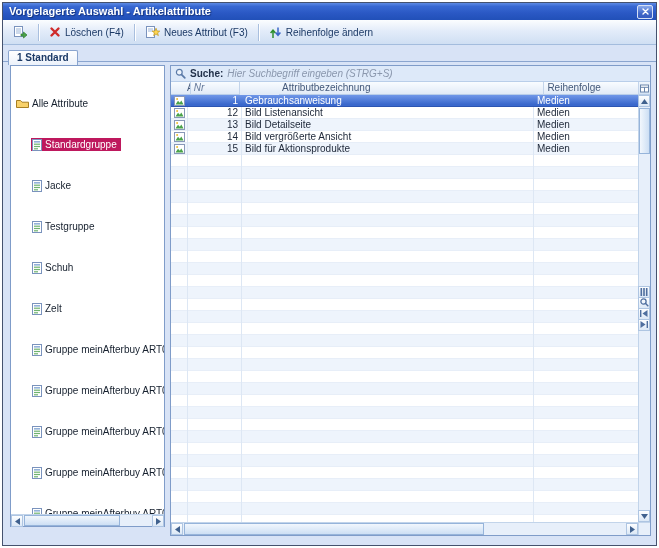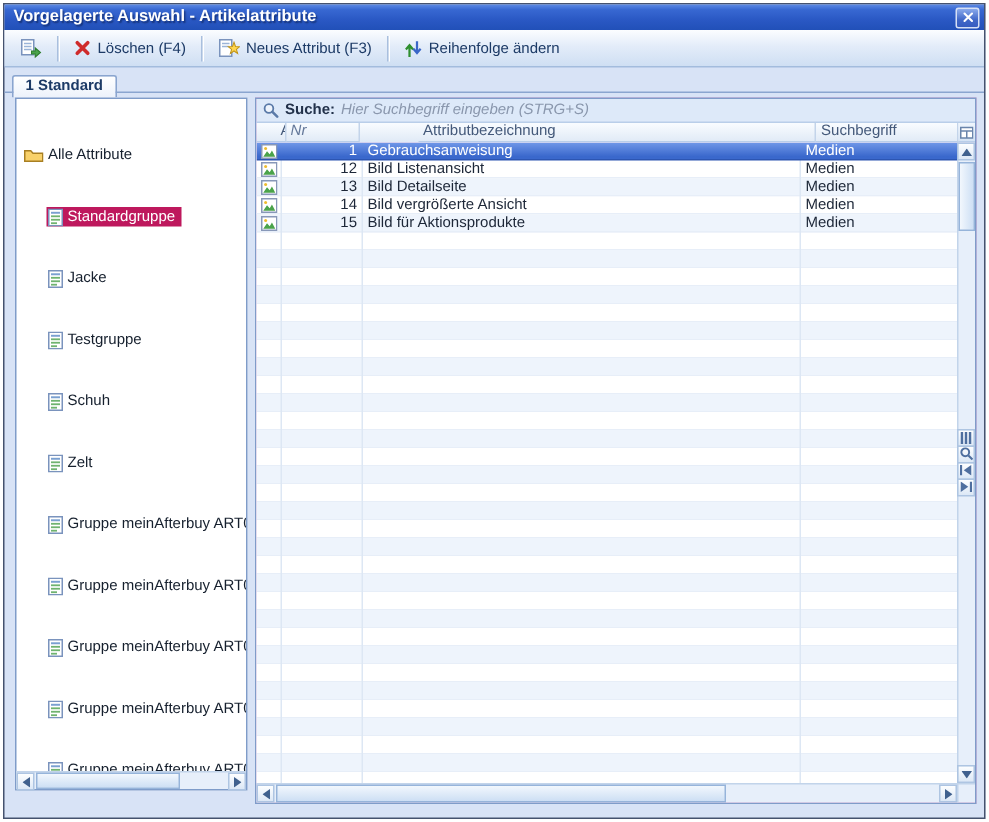--- a/index.html
+++ b/index.html
@@ -353,21 +353,21 @@
           </svg>
       </span>
       <span class="search-label">Suche:</span>
       <input class="search-input" type="text" placeholder="Hier Suchbegriff eingeben (STRG+S)" style="">
     </div>
 
     <div class="grid-header">
       <span class="hcell att">Att</span>
       <span class="hcell nr">Nr</span>
       <span class="hcell nm">Attributbezeichnung</span>
-      <span class="hcell tp">Suchbegriff</span>
+      <span class="hcell tp">Reihenfolge</span>
       <span class="hcell corner">
         <svg width="9" height="9">
             <rect x="0.5" y="1" width="8" height="7" fill="#fff" stroke="#6a85ab"></rect>
             <line x1="0.5" y1="3.3" x2="8.5" y2="3.3" stroke="#6a85ab"></line>
             <line x1="4.5" y1="3.3" x2="4.5" y2="8" stroke="#6a85ab"></line>
           </svg>
       </span>
     </div>
 
     <div class="grid-rows">

